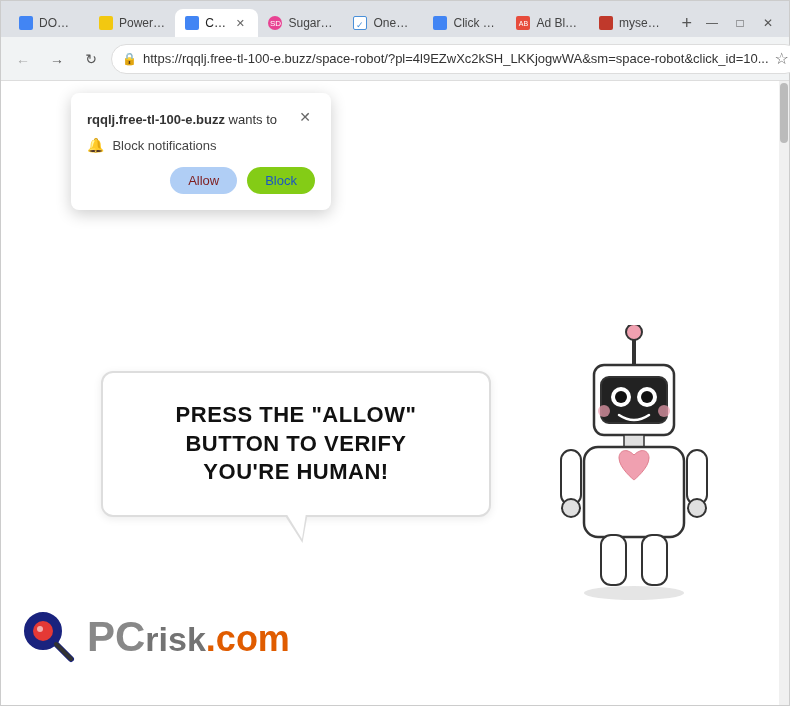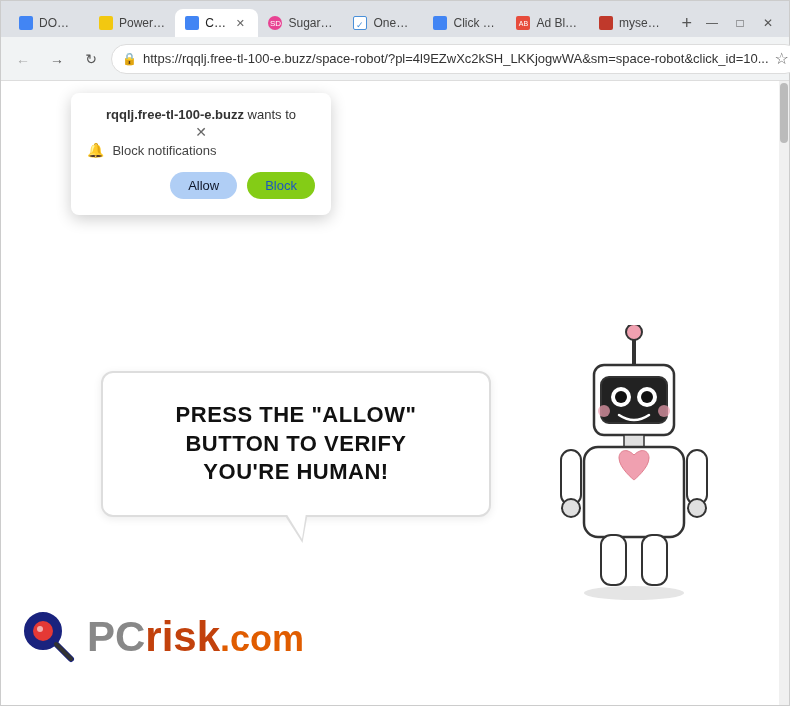--- a/index.html
+++ b/index.html
@@ -162,23 +162,23 @@
       left: 70px;
       width: 260px;
       background: #fff;
       border-radius: 8px;
       box-shadow: 0 4px 16px rgba(0,0,0,0.2);
       padding: 14px 16px 16px;
       z-index: 100;
     }
     .popup-header {
       display: flex;
-      align-items: center;
+      align-items: flex-end;
       justify-content: space-between;
-      flex-direction: column;
+      margin-bottom: 10px;
     }
     .popup-title {
       font-size: 13px;
       color: #333;
     }
     .popup-title strong {
       font-weight: bold;
     }
     .popup-close-btn {
       width: 20px;
@@ -208,21 +208,21 @@
     .popup-btn {
       padding: 6px 18px;
       border-radius: 20px;
       font-size: 13px;
       cursor: pointer;
       border: none;
       font-weight: 500;
     }
     .popup-btn.allow {
       background: #b0cef5;
-      color: #0f172a;
+      color: #7f1d1d;
       text-align: center;
     }
     .popup-btn.block {
       background: #84cc16;
       color: #1a56c4;
     }
 
     
     .speech-bubble-container {
       position: absolute;
@@ -446,21 +446,21 @@
     <div class="pcrisk-logo">
 
       <svg class="pcrisk-icon" width="56" height="56" viewBox="0 0 56 56">
         <circle cx="22" cy="22" r="18" fill="#1a237e" stroke="#1a237e" stroke-width="2"></circle>
         <circle cx="22" cy="22" r="10" fill="#e53935"></circle>
         <circle cx="19" cy="20" r="3" fill="white" opacity="0.6"></circle>
         <line x1="35" y1="35" x2="50" y2="50" stroke="#1a237e" stroke-width="6" stroke-linecap="round"></line>
         <line x1="35" y1="35" x2="50" y2="50" stroke="#333" stroke-width="4" stroke-linecap="round"></line>
       </svg>
       <div>
-        <span style="font-size:42px;font-weight:bold;color:#888;font-family:'Arial Black',Arial,sans-serif;text-align:center;">PC</span><span style="font-size:42px;font-weight:bold;color:#c2410c;font-family:'Arial Black',Arial,sans-serif;">risk</span><span style="font-size:36px;font-weight:bold;color:#e05c00;font-family:'Arial Black',Arial,sans-serif;">.com</span>
+        <span style="font-size:42px;font-weight:bold;color:#888;font-family:'Arial Black',Arial,sans-serif;text-align:center;">PC</span><span style="font-size:34px;font-weight:bold;color:#737373;font-family:'Arial Black',Arial,sans-serif;">risk</span><span style="font-size:36px;font-weight:bold;color:#e05c00;font-family:'Arial Black',Arial,sans-serif;">.com</span>
       </div>
     </div>
 
     <div class="scrollbar">
       <div class="scrollbar-thumb"></div>
     </div>
   </div>
 </div>
 
 </body></html>

